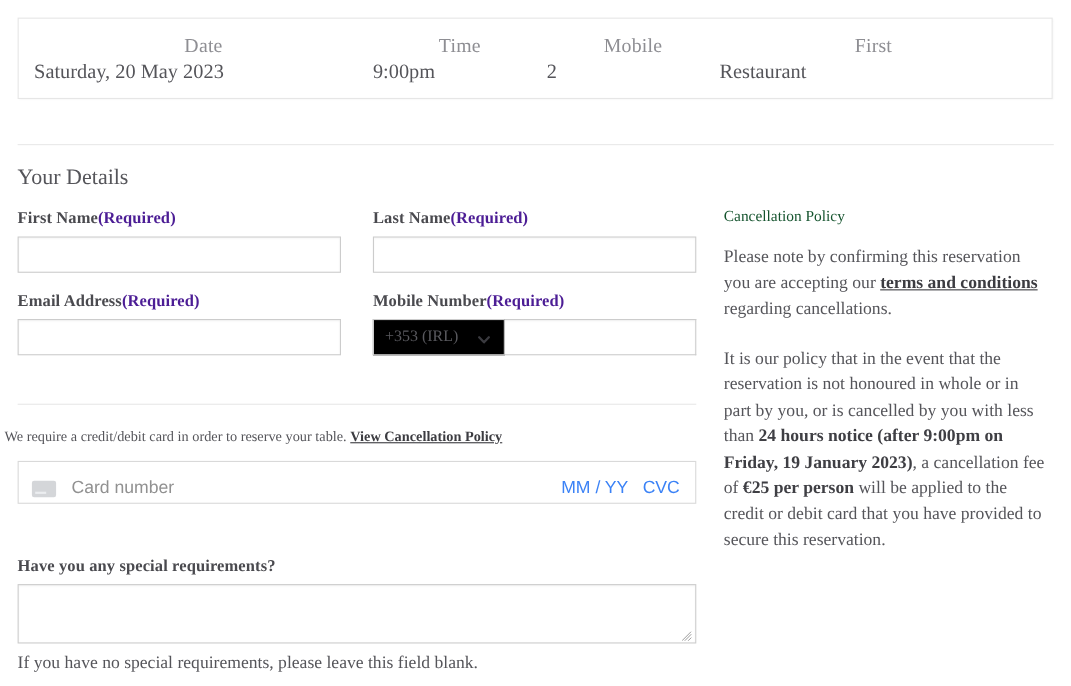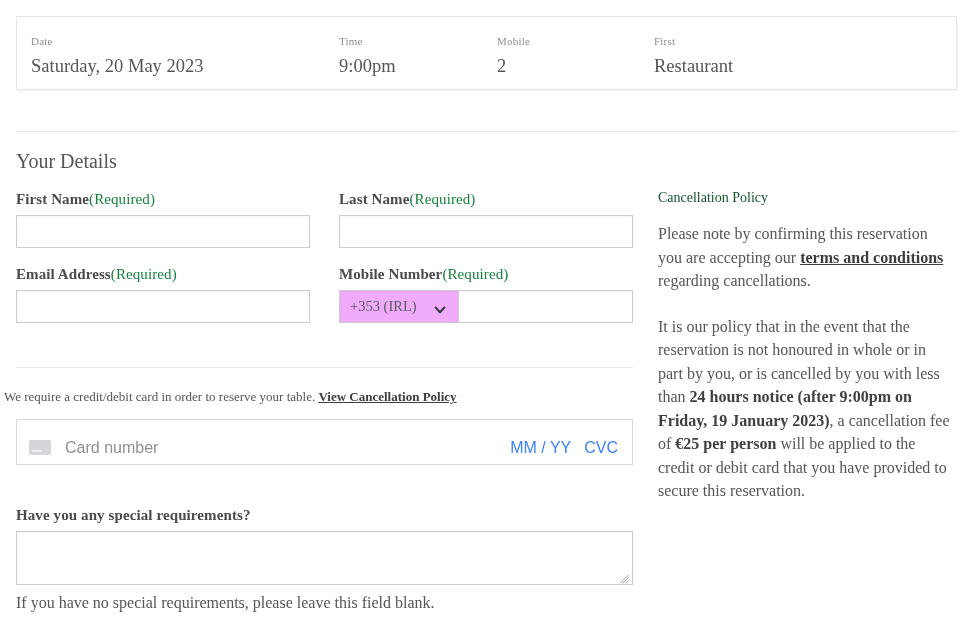--- a/index.html
+++ b/index.html
@@ -33,24 +33,25 @@
   .summary-item {
     padding: 14px 0 0 0;
     box-sizing: border-box;
   }
   .summary-item.date  { width: 322px; padding-left: 14px; }
   .summary-item.time  { width: 158px; }
   .summary-item.guests{ width: 157px; }
   .summary-item.room  { width: 280px; }
 
   .summary-label {
-    font-size: 11px;
+    font-size: 18px;
     color: #8e8e93;
     line-height: 20px;
     letter-spacing: .2px;
+    text-align: center;
   }
   .summary-value {
     font-size: 18.5px;
     color: #55555a;
     line-height: 28px;
     margin-top: 1px;
   }
 
   
   .divider-full {
@@ -84,22 +85,22 @@
 
   
   .field-label {
     font-size: 15px;
     font-weight: bold;
     color: #4a4a4f;
     line-height: 18px;
     letter-spacing: .1px;
   }
   .req {
-    color: #15803d;
-    font-weight: normal;
+    color: #4c1d95;
+    font-weight: bold;
   }
 
   .text-input {
     display: block;
     box-sizing: border-box;
     width: 294px;
     height: 33px;
     border: 1px solid #cccccc;
     background: #fff;
     box-shadow: inset 0 1px 2px rgba(0,0,0,0.045);
@@ -118,21 +119,21 @@
   .f-email-input     { position: absolute; left: 16px; top: 290px; }
   .f-mobile-label    { position: absolute; left: 339px; top: 265px; }
   .f-mobile-row      { position: absolute; left: 339px; top: 290px; display: flex; }
 
   .country-select {
     position: relative;
     box-sizing: border-box;
     width: 120px;
     height: 33px;
     border: 1px solid #cccccc;
-    background: #f0abfc;
+    background: #000000;
     box-shadow: inset 0 1px 2px rgba(0,0,0,0.045);
     display: flex;
     align-items: center;
     padding-left: 10px;
   }
   .country-code {
     font-size: 14.5px;
     color: #5a5a5f;
   }
   .chevron {
@@ -169,21 +170,21 @@
     color: #3c3c41;
     text-decoration: underline;
     font-weight: bold;
     cursor: pointer;
   }
   .card-box {
     position: absolute;
     left: 16px;
     top: 419px;
     width: 617px;
-    height: 46px;
+    height: 39px;
     box-sizing: border-box;
     border: 1px solid #d9d9d9;
     background: #fff;
     display: flex;
     align-items: center;
     padding: 11px 14px 0 12px;
   }
   .card-glyph {
     width: 22px;
     height: 15px;

